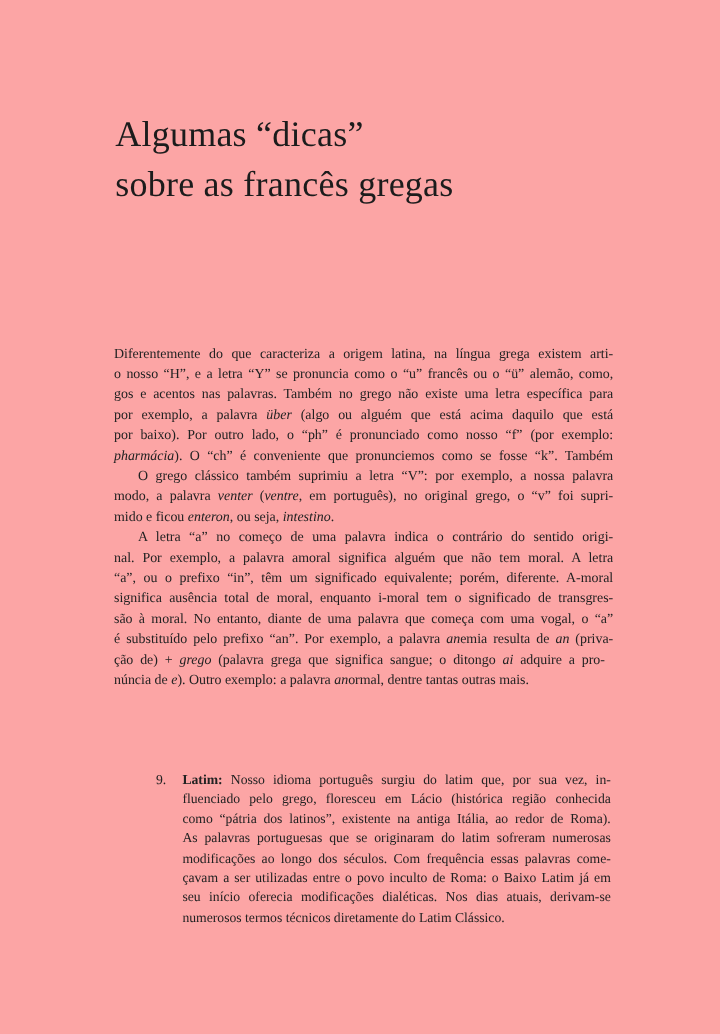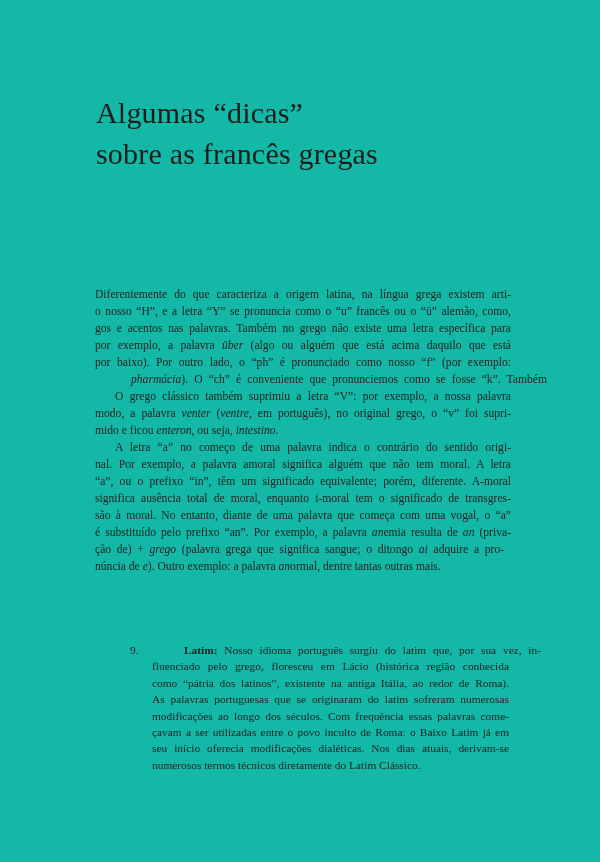--- a/index.html
+++ b/index.html
@@ -3,21 +3,21 @@
 <meta charset="utf-8">
 <style>
   html, body { margin: 0; padding: 0; background: #ffffff; }
   body {
     width: 600px; height: 862px;
     position: relative; overflow: hidden;
     font-family: "Liberation Serif", "DejaVu Serif", serif;
     color: #1f1f1f;
     -webkit-font-smoothing: antialiased;
   }
-  .page { position: absolute; inset: 0; background: #14b8a6; }
+  .page { position: absolute; inset: 0; background: #fca5a5; }
 
   .title {
     position: absolute; left: 96px; top: 92px;
     margin: 0; font-weight: 400;
     font-size: 30px; line-height: 41px;
     letter-spacing: 0.2px; color: #1c1c1c;
   }
   .title-line { display: block; }
 
   .body-text {
@@ -45,40 +45,40 @@
 
   <h1 class="title">
     <span class="title-line">Algumas “dicas”</span>
     <span class="title-line">sobre as francês gregas</span>
   </h1>
 
   <div class="body-text">
       <div class="line" style="word-spacing: 4.16477px;">Diferentemente do que caracteriza a origem latina, na língua grega existem arti-</div>
       <div class="line" style="word-spacing: 1.63327px;">o nosso “H”, e a letra “Y” se pronuncia como o “u” francês ou o “ü” alemão, como,</div>
       <div class="line" style="word-spacing: 2.80889px;">gos e acentos nas palavras. Também no grego não existe uma letra específica para</div>
-      <div class="line" style="word-spacing: 4.46034px; text-align: right;">por exemplo, a palavra <i>über</i> (algo ou alguém que está acima daquilo que está</div>
+      <div class="line" style="word-spacing: 4.46034px;">por exemplo, a palavra <i>über</i> (algo ou alguém que está acima daquilo que está</div>
       <div class="line" style="word-spacing: 3.64183px;">por baixo). Por outro lado, o “ph” é pronunciado como nosso “f” (por exemplo:</div>
-      <div class="line" style="word-spacing: 3.22727px; margin-left: 36px;"><i>pharmácia</i>). O “ch” é conveniente que pronunciemos como se fosse “k”. Também</div>
+      <div class="line" style="word-spacing: 3.22727px;"><i>pharmácia</i>). O “ch” é conveniente que pronunciemos como se fosse “k”. Também</div>
       <div class="line indent" style="word-spacing: 3.35417px;">O grego clássico também suprimiu a letra “V”: por exemplo, a nossa palavra</div>
       <div class="line" style="word-spacing: 3.08053px;">modo, a palavra <i>venter</i> (<i>ventre</i>, em português), no original grego, o “v” foi supri-</div>
       <div class="line pl">mido e ficou <i>enteron</i>, ou seja, <i>intestino</i>.</div>
       <div class="line indent" style="word-spacing: 4.23678px;">A letra “a” no começo de uma palavra indica o contrário do sentido origi-</div>
       <div class="line" style="word-spacing: 3.71875px;">nal. Por exemplo, a palavra amoral significa alguém que não tem moral. A letra</div>
       <div class="line" style="word-spacing: 3.37074px;">“a”, ou o prefixo “in”, têm um significado equivalente; porém, diferente. A-moral</div>
       <div class="line" style="word-spacing: 3.16477px;">significa ausência total de moral, enquanto i-moral tem o significado de transgres-</div>
       <div class="line" style="word-spacing: 2.36563px;">são à moral. No entanto, diante de uma palavra que começa com uma vogal, o “a”</div>
       <div class="line" style="word-spacing: 2.10697px;">é substituído pelo prefixo “an”. Por exemplo, a palavra <i>an</i>emia resulta de <i>an</i> (priva-</div>
       <div class="line" style="word-spacing: 2.79911px;">ção de) + <i>grego</i> (palavra grega que significa sangue; o ditongo <i>ai</i> adquire a pro-</div>
       <div class="line pl">núncia de <i>e</i>). Outro exemplo: a palavra <i>an</i>ormal, dentre tantas outras mais.</div>
     </div>
 
   <div class="note">
     <span class="note-num">9.</span>
     <div class="note-body">
-        <div class="line" style="word-spacing: 3.91335px; margin-left: 32px;"><b>Latim:</b> Nosso idioma português surgiu do latim que, por sua vez, in-</div>
+        <div class="line" style="word-spacing: 3.91335px;"><b>Latim:</b> Nosso idioma português surgiu do latim que, por sua vez, in-</div>
         <div class="line" style="word-spacing: 4.81445px;">fluenciado pelo grego, floresceu em Lácio (histórica região conhecida</div>
         <div class="line" style="word-spacing: 2.77983px;">como “pátria dos latinos”, existente na antiga Itália, ao redor de Roma).</div>
         <div class="line" style="word-spacing: 2.9375px;">As palavras portuguesas que se originaram do latim sofreram numerosas</div>
         <div class="line" style="word-spacing: 2.41146px;">modificações ao longo dos séculos. Com frequência essas palavras come-</div>
         <div class="line" style="word-spacing: 1.36942px;">çavam a ser utilizadas entre o povo inculto de Roma: o Baixo Latim já em</div>
         <div class="line" style="word-spacing: 4.13867px;">seu início oferecia modificações dialéticas. Nos dias atuais, derivam-se</div>
         <div class="line pl">numerosos termos técnicos diretamente do Latim Clássico.</div>
       </div>
   </div>
 

